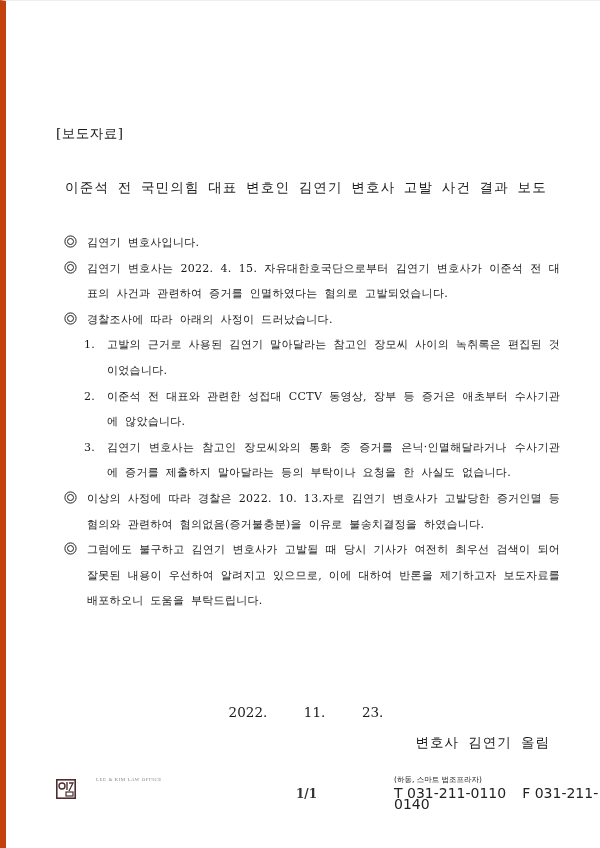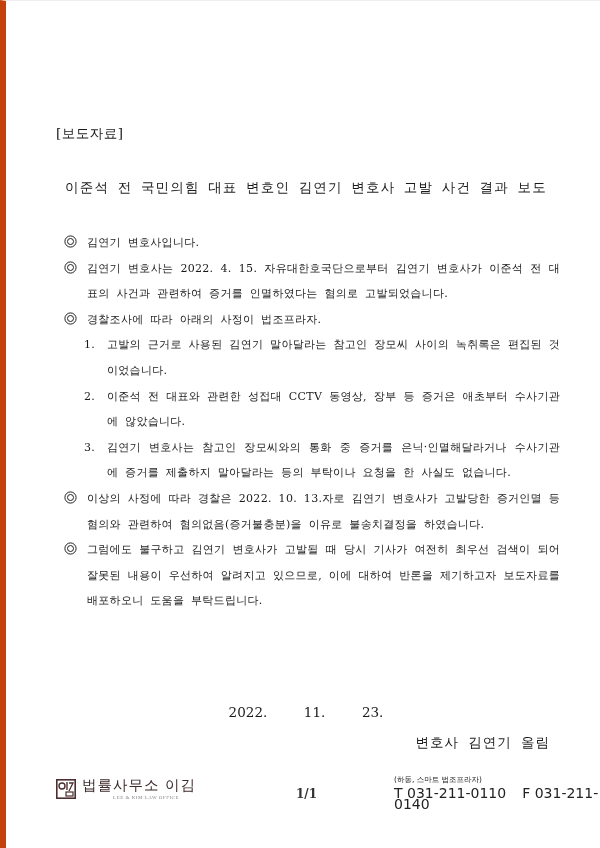--- a/index.html
+++ b/index.html
@@ -194,21 +194,21 @@
       <span>김연기 변호사는 2022. 4. 15. 자유대한호국단으로부터 김연기 변호사가 이준석 전 대표의 사건과 관련하여 증거를 인멸하였다는 혐의로 고발되었습니다.</span>
     </div>
 
     <div class="para">
       <span class="bullet">
         <svg width="13" height="13" viewBox="0 0 13 13">
             <circle cx="6.5" cy="6.5" r="5.6" fill="none" stroke="#222" stroke-width="1"></circle>
             <circle cx="6.5" cy="6.5" r="3" fill="none" stroke="#222" stroke-width="1"></circle>
           </svg>
       </span>
-      <span>경찰조사에 따라 아래의 사정이 법조프라자.</span>
+      <span>경찰조사에 따라 아래의 사정이 드러났습니다.</span>
     </div>
 
     <div class="numlist">
       <div class="numitem">
         <span class="num">1.</span>
         <span>고발의 근거로 사용된 김연기 말아달라는 참고인 장모씨 사이의 녹취록은 편집된 것이었습니다.</span>
       </div>
       <div class="numitem">
         <span class="num">2.</span>
         <span>이준석 전 대표와 관련한 성접대 CCTV 동영상, 장부 등 증거은 애초부터 수사기관에 않았습니다.</span>
@@ -249,21 +249,20 @@
       <span class="logo-mark">
         <svg width="20" height="20" viewBox="0 0 20 20">
           <rect x="0.8" y="0.8" width="18.4" height="18.4" fill="none" stroke="#4a2e30" stroke-width="1.6"></rect>
           <circle cx="6" cy="7" r="3" fill="none" stroke="#4a2e30" stroke-width="1.4"></circle>
           <line x1="11" y1="3" x2="11" y2="11" stroke="#4a2e30" stroke-width="1.4"></line>
           <path d="M13 4 H17 L13 12" fill="none" stroke="#4a2e30" stroke-width="1.3"></path>
           <rect x="10" y="13" width="7" height="4" fill="none" stroke="#4a2e30" stroke-width="1.2"></rect>
         </svg>
       </span>
       <div class="logo-texts">
-        <span class="logo-name">법률사무소 이김</span>
         <span class="logo-sub">LEE &amp; KIM  LAW OFFICE</span>
       </div>
     </div>
 
     <div class="page-num">1/1</div>
 
     <div class="address">
       <div>(하동, 스마트 법조프라자)</div>
       <div class="phones">
         <span>T 031-211-0110</span><span>F 031-211-0140</span>

